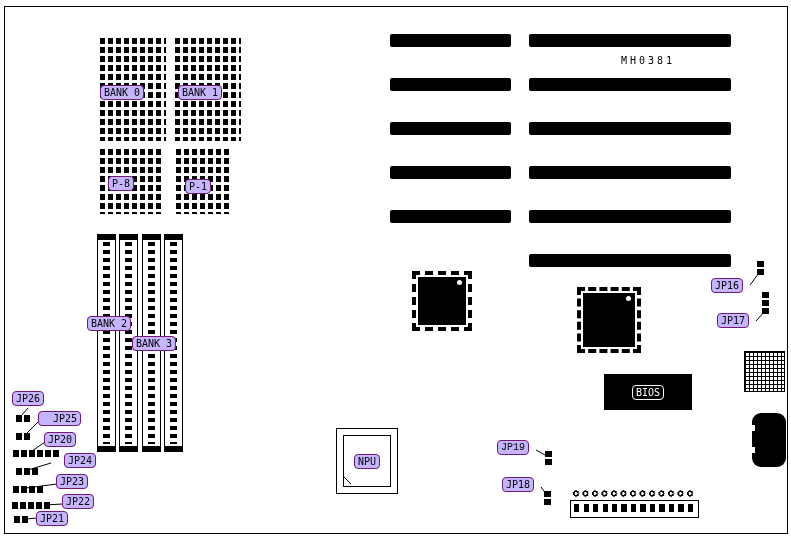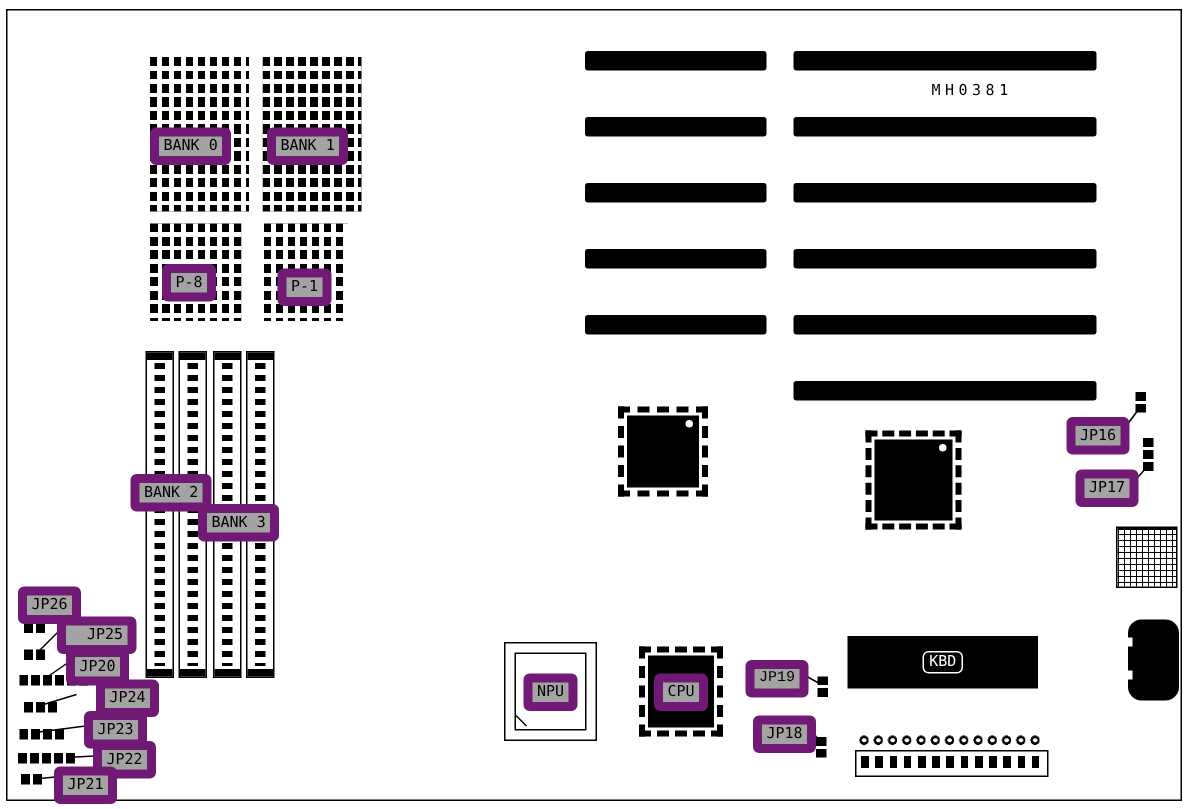--- a/index.html
+++ b/index.html
@@ -1,21 +1,21 @@
 <!DOCTYPE html>
 <html><head>
 <meta charset="utf-8">
 <style>
   html,body{margin:0;padding:0;background:#fff;}
   .board{position:relative;width:791px;height:539px;background:#fff;overflow:hidden;
          font-family:"DejaVu Sans Mono", monospace;}
   .frame{position:absolute;left:4px;top:6px;width:782px;height:526px;border:1px solid #000;}
   .abs{position:absolute;}
   
-  .lbl{display:inline-block;background:#a3a3a3;border:6px solid #701a75;border-radius:4px;
+  .lbl{display:inline-block;background:#c4b5fd;border:1px solid #701a75;border-radius:4px;
        padding:1px 3px;font:10px "DejaVu Sans Mono", monospace;color:#000;
        white-space:nowrap;line-height:11px;z-index:6;}
   .lbl-inv{background:#000;color:#fff;border:1px solid #fff;}
   
   .dipgrid{position:absolute;background-color:#000;
     background-image:
       repeating-linear-gradient(to right, transparent 0 5px, #fff 5px 8px),
       repeating-linear-gradient(to bottom, transparent 0 6px, #fff 6px 9px);}
   
   .slot{position:absolute;height:13px;background:#000;border-radius:2px;}
@@ -127,34 +127,29 @@
   <div class="pinv" style="left:757px;top:261px;height:14px;"></div>
   <span class="lbl abs" style="left:717px;top:313px;">JP17</span>
   <div class="pinv" style="left:762px;top:292px;height:22px;"></div>
 
   <div class="hatch" style="left:744px;top:351px;width:39px;height:39px;"></div>
   <div class="din" style="left:752px;top:413px;width:34px;height:54px;">
     <span class="notch" style="top:12px;"></span>
     <span class="notch" style="top:34px;"></span>
   </div>
 
-  <div class="chiprect" style="left:565px;top:424px;width:127px;height:35px;">
-    <span class="lbl lbl-inv">KBD</span>
+  <div class="chiprect" style="left:604px;top:374px;width:88px;height:36px;">
+    <span class="lbl lbl-inv">BIOS</span>
   </div>
 
   <div class="npusock" style="left:336px;top:428px;width:60px;height:64px;">
     <div class="inner"></div>
     <span class="lbl" style="z-index:2;">NPU</span>
   </div>
 
-  <div class="qfp" style="left:426px;top:431px;width:56px;height:60px;">
-    <div class="die">
-      <span class="lbl">CPU</span>
-    </div>
-  </div>
 
   <span class="lbl abs" style="left:497px;top:440px;font-family:Liberation Mono, monospace;">JP19</span>
   <div class="pinv" style="left:545px;top:451px;height:14px;"></div>
   <span class="lbl abs" style="left:502px;top:477px;">JP18</span>
   <div class="pinv" style="left:544px;top:491px;height:14px;"></div>
 
   <div class="circles" style="left:572px;top:489px;width:124px;height:9px;"></div>
   <div class="hdr" style="left:570px;top:500px;width:127px;height:16px;">
     <div class="inner"></div>
   </div>

